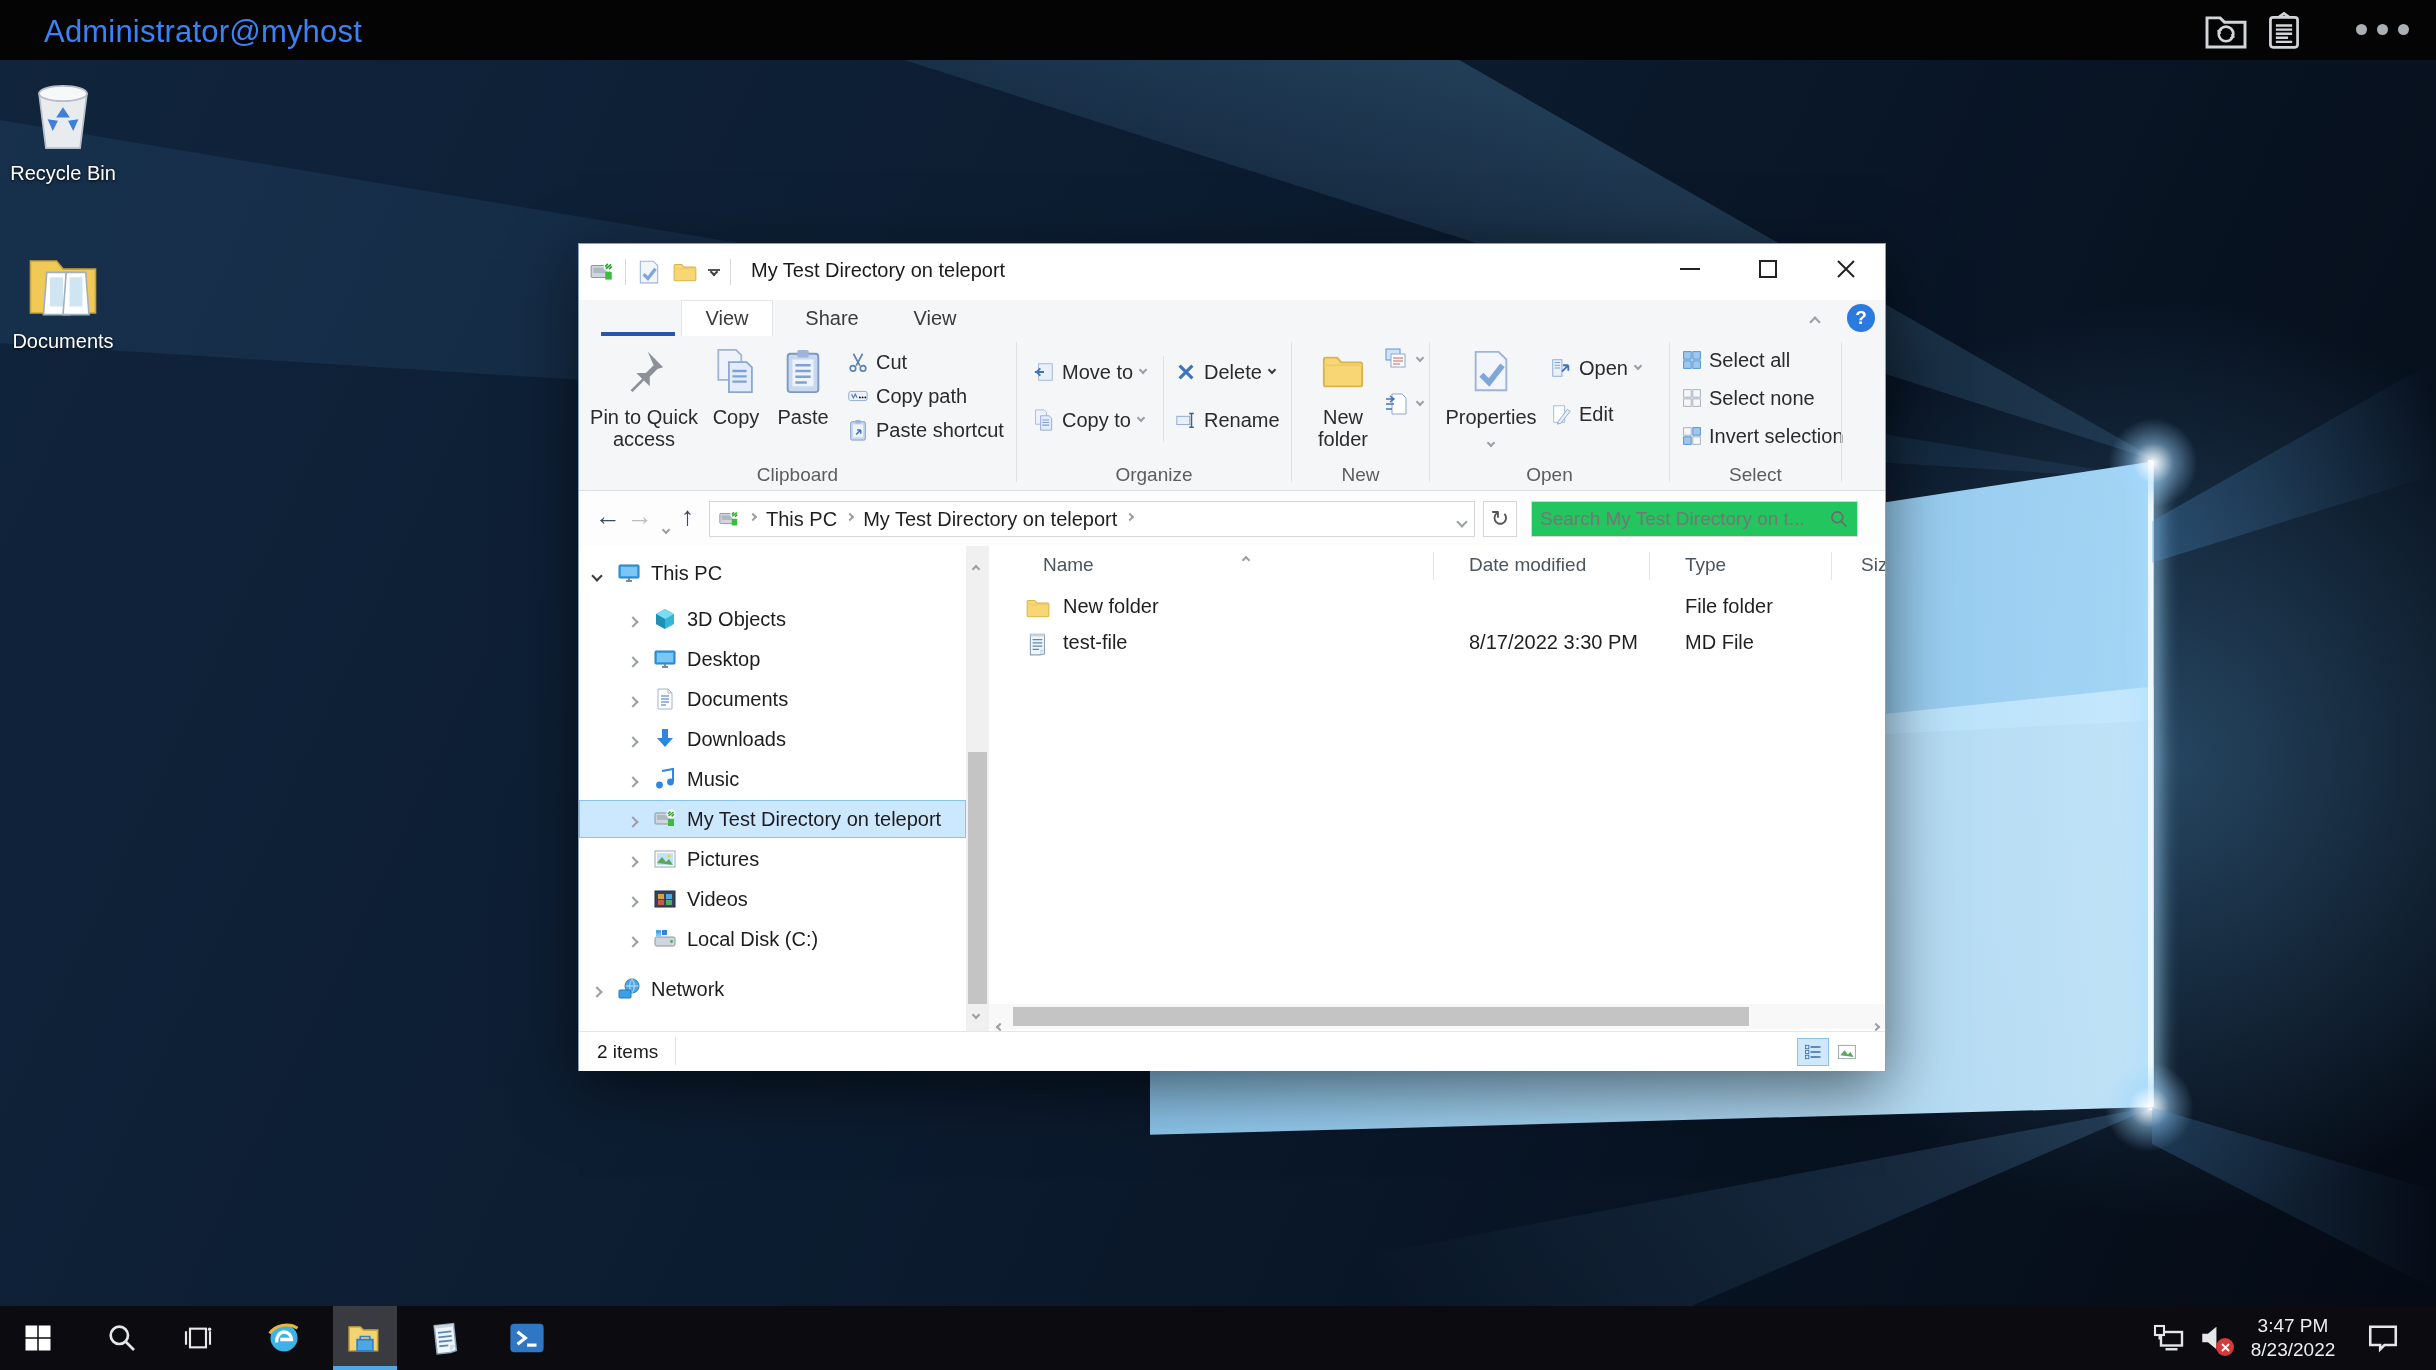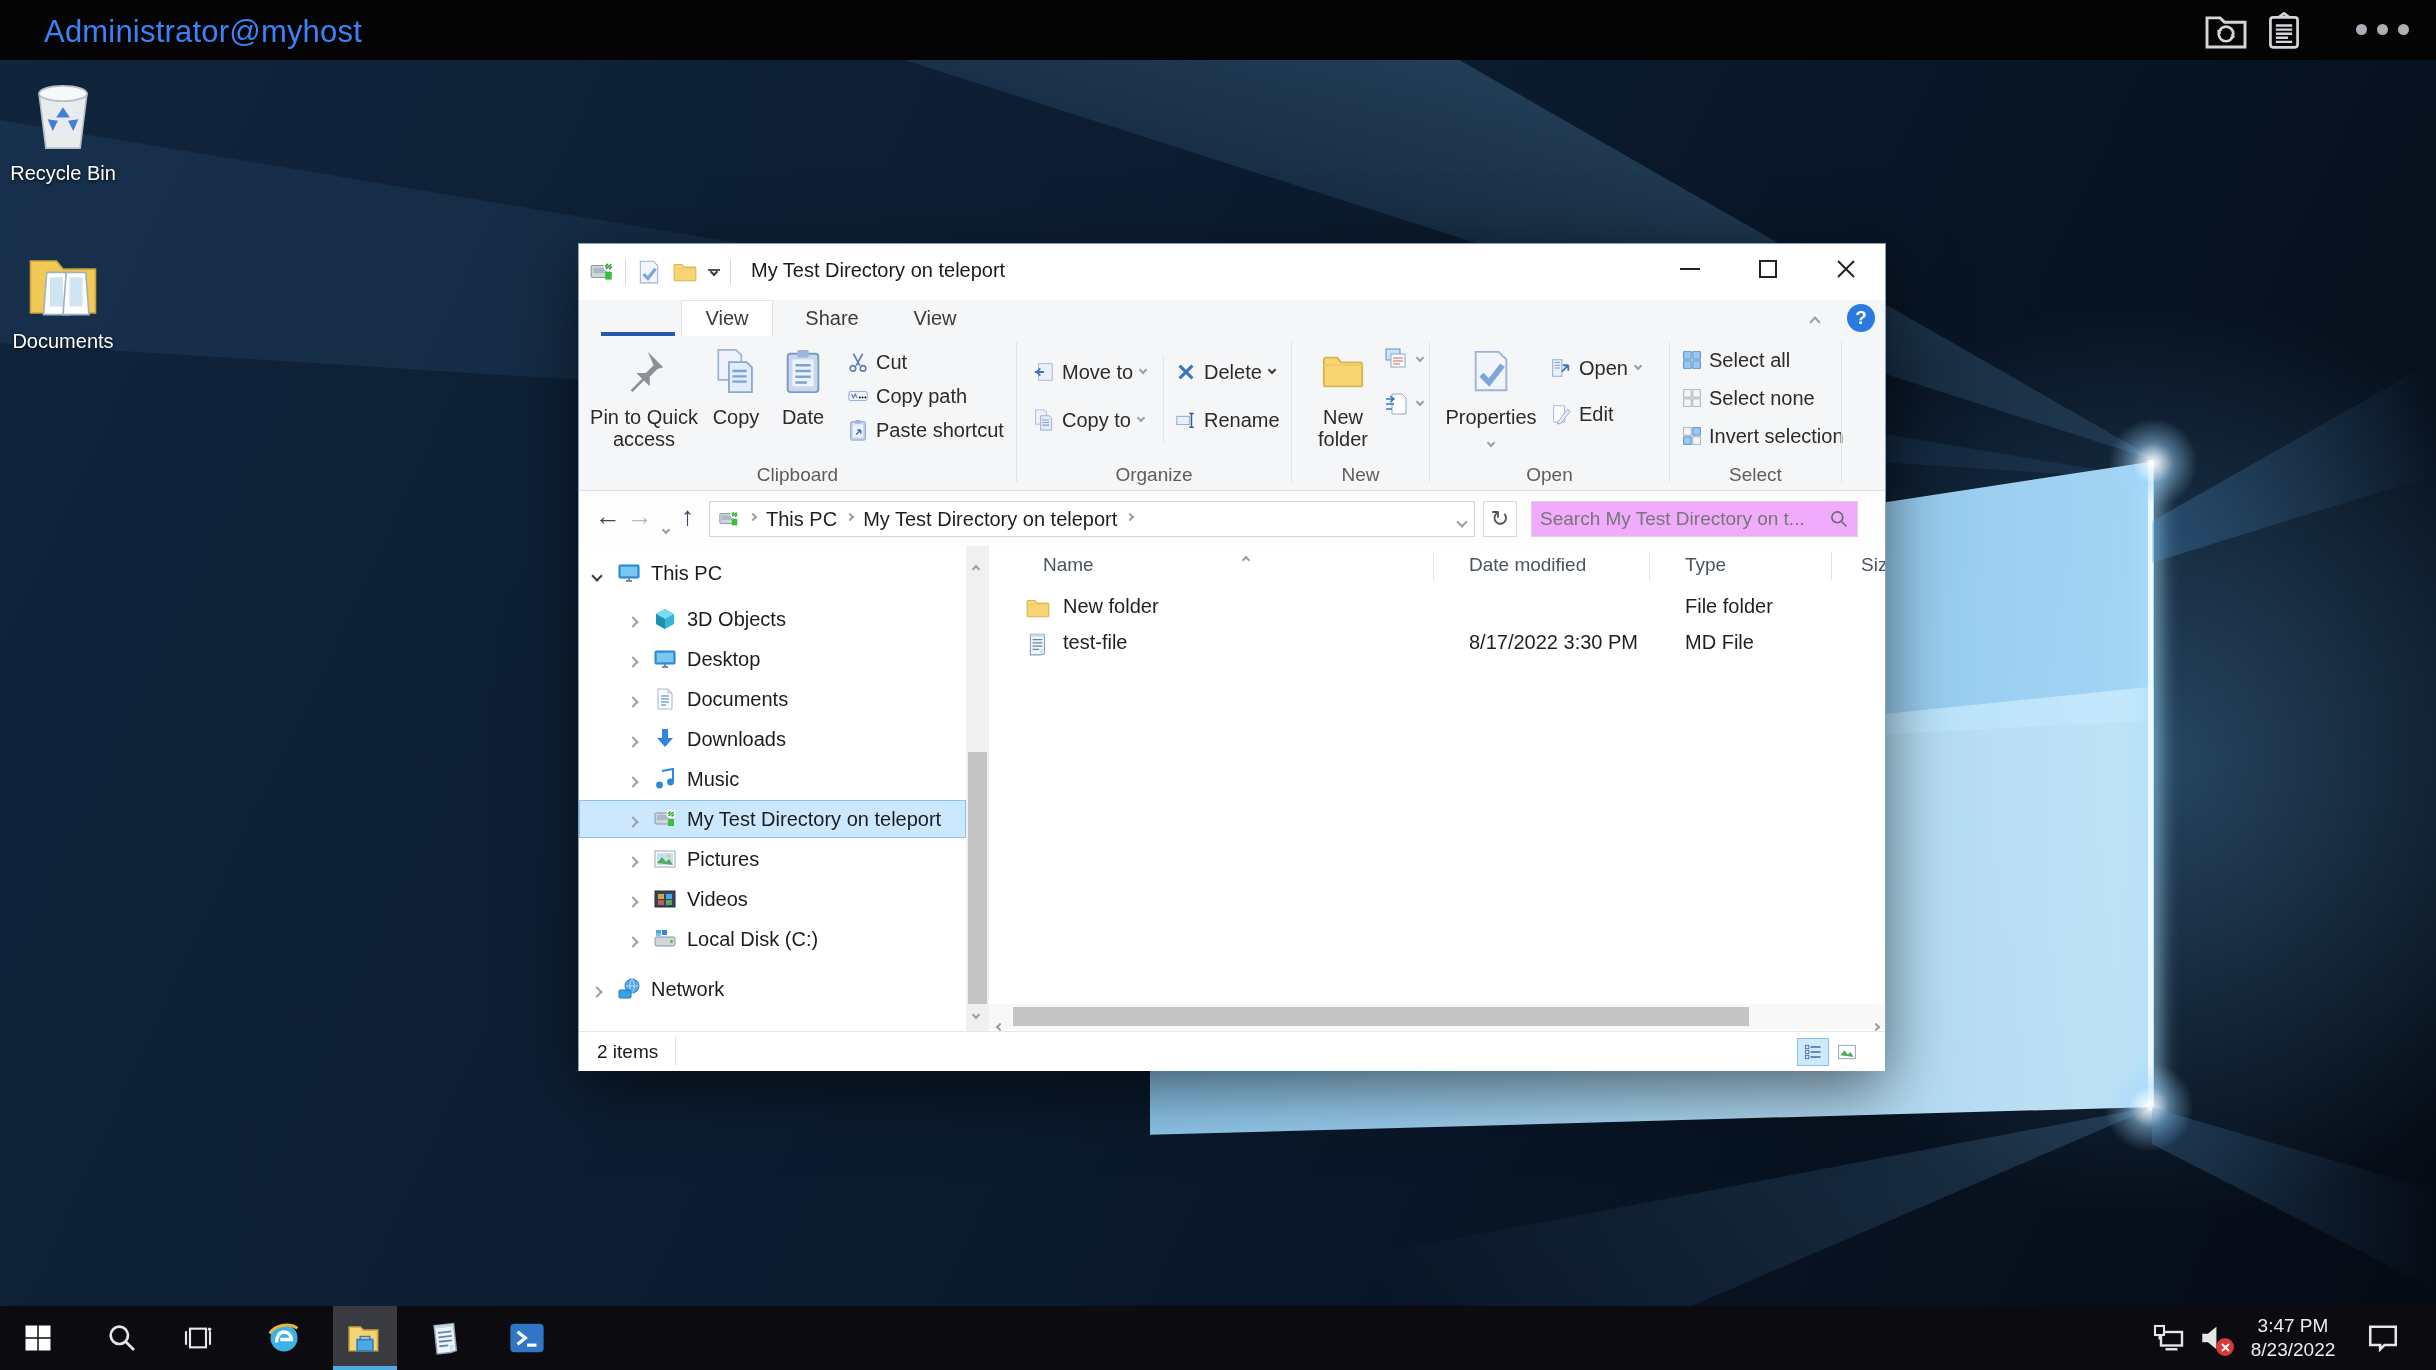--- a/index.html
+++ b/index.html
@@ -69,21 +69,21 @@
   .cv.lt{border-color:#9aa0a6;} .cv.dk{border-color:#3c3c3c;}
   .cv.r{transform:rotate(-45deg);} .cv.u{transform:rotate(225deg);margin-top:4px;}
   .cv.sm{width:6px;height:6px;}
 
   
   .addr{position:absolute;left:0;top:247px;width:100%;height:55px;background:#fdfdfd;display:flex;align-items:center;}
   .nav-a{position:absolute;font-size:26px;color:#41506b;}
   .abox{position:absolute;left:106px;top:10px;width:790px;height:36px;background:#fff;border:1px solid #d6d6d6;display:flex;align-items:center;padding:0 8px;gap:10px;}
   .abox .crumb{font-size:20px;color:#1f1f1f;white-space:nowrap;}
   .refresh{position:absolute;left:904px;top:10px;width:34px;height:36px;border:1px solid #d6d6d6;background:#fff;display:flex;align-items:center;justify-content:center;font-size:22px;color:#555;}
-  .sbox{position:absolute;left:952px;top:10px;width:327px;height:36px;background:#f0abfc;border:1px solid #d6d6d6;display:flex;align-items:center;padding:4px 8px;}
+  .sbox{position:absolute;left:952px;top:10px;width:327px;height:36px;background:#22c55e;border:1px solid #d6d6d6;display:flex;align-items:center;padding:4px 8px;}
   .sbox input{flex:1;border:none;outline:none;font-size:19px;color:#555;font-family:inherit;background:transparent;}
   .sbox input::placeholder{color:#767676;}
 
   
   .content{position:absolute;left:0;top:302px;width:100%;height:485px;background:#fff;overflow:hidden;}
   .tree{position:absolute;left:0;top:0;width:387px;height:485px;}
   .trow{position:absolute;left:0;width:387px;height:38px;display:flex;align-items:center;white-space:nowrap;font-size:20px;color:#1c1c1c;}
   .trow .exp{position:absolute;} .trow .ticon{position:absolute;width:24px;height:24px;} .trow .tlabel{position:absolute;}
   .trow.sel{background:#cce8ff;box-shadow:inset 0 0 0 1px #8ac2ef;}
   .vscroll{position:absolute;left:387px;top:0;width:23px;height:485px;background:#f0f0f0;}
@@ -457,21 +457,21 @@
               </svg>
             </div>
           <div class="blabel">Copy</div>
         </div>
         <div class="bigbtn" style="left:192px;width:64px">
           <div class="bicon">
               <svg class="ic44">
                 <use href="#i-clipb" width="46" height="46"></use>
               </svg>
             </div>
-          <div class="blabel">Date</div>
+          <div class="blabel">Paste</div>
         </div>
         <div class="smallrow" style="left:268px;top:12px">
           <svg class="ic22">
               <use href="#i-cut" width="22" height="22"></use>
             </svg>
           <span>Cut</span>
         </div>
         <div class="smallrow" style="left:268px;top:46px">
           <svg class="ic22">
               <use href="#i-copypath" width="22" height="22"></use>

